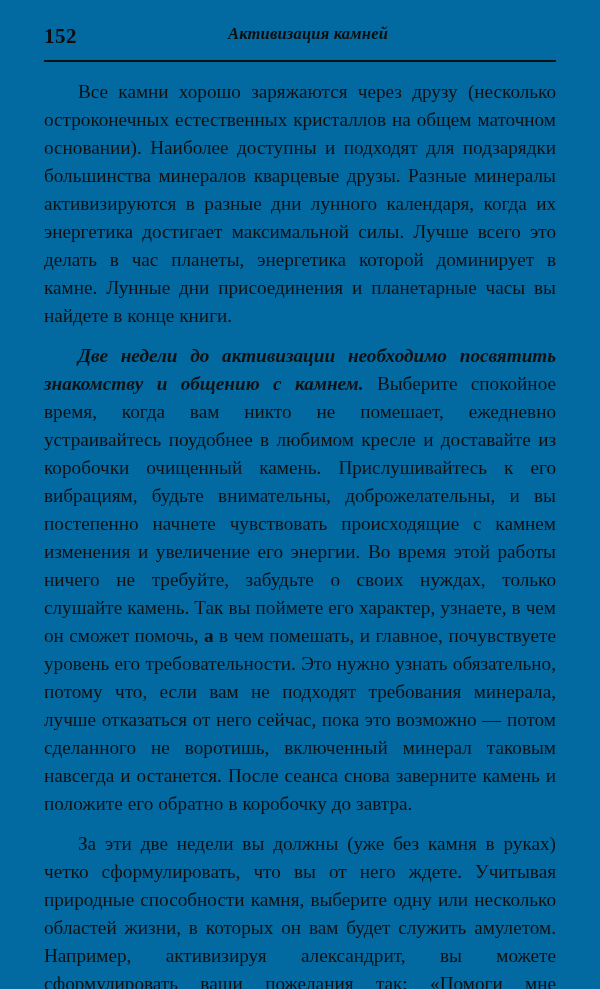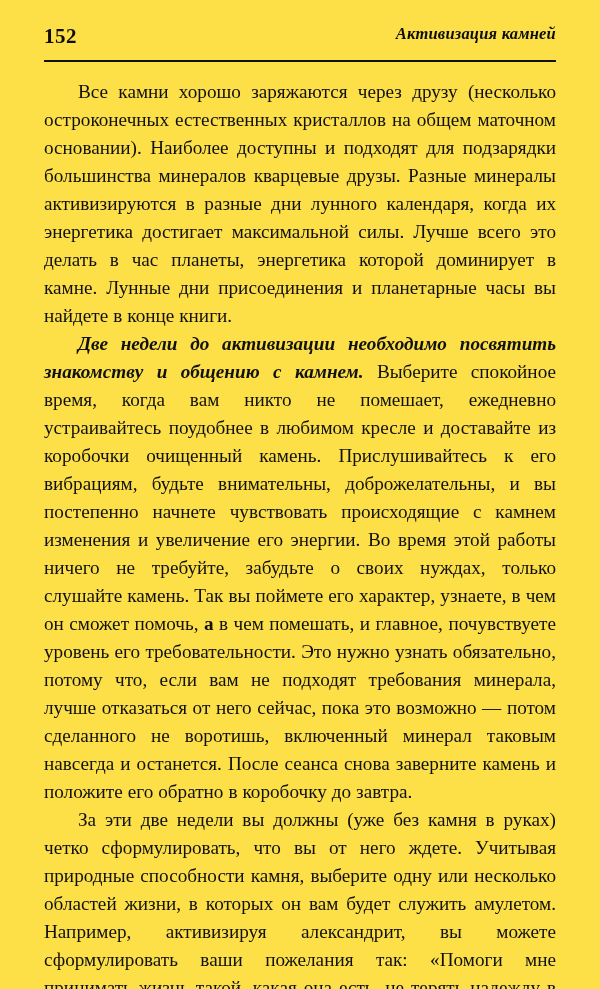--- a/index.html
+++ b/index.html
@@ -13,41 +13,41 @@
     overflow: hidden;
     font-family: "Liberation Serif", serif;
     color: #111111;
   }
   .page {
     position: relative;
     width: 600px;
     height: 989px;
     box-sizing: border-box;
     padding: 24px 44px 20px 44px;
-    background: #fde047;
+    background: #0369a1;
   }
   .header {
     display: flex;
     align-items: baseline;
     position: relative;
     height: 34px;
   }
   .page-number {
     font-family: "Liberation Serif", serif;
     font-size: 21px;
     font-weight: 700;
     letter-spacing: 0.5px;
     color: #0d0d0d;
     width: 60px;
   }
   .running-title {
     position: absolute;
     left: 16px;
     right: 0;
-    text-align: right;
+    text-align: center;
     font-family: "Liberation Serif", serif;
     font-style: italic;
     font-weight: 700;
     font-size: 16.5px;
     letter-spacing: 0.2px;
     color: #0d0d0d;
   }
   .rule {
     border: 0;
     border-top: 2px solid #111;
@@ -58,21 +58,21 @@
     margin: 0;
     font-size: 19.2px;
     line-height: 28px;
     text-align: justify;
     text-justify: inter-word;
     text-indent: 34px;
     hyphens: manual;
     word-spacing: 0.2px;
   }
   .body-text p + p {
-    margin-top: 0;
+    margin-top: 12px;
   }
   .lead {
     font-weight: 700;
     font-style: italic;
   }
   .bold-inline {
     font-weight: 700;
   }
 </style>
 </head>

